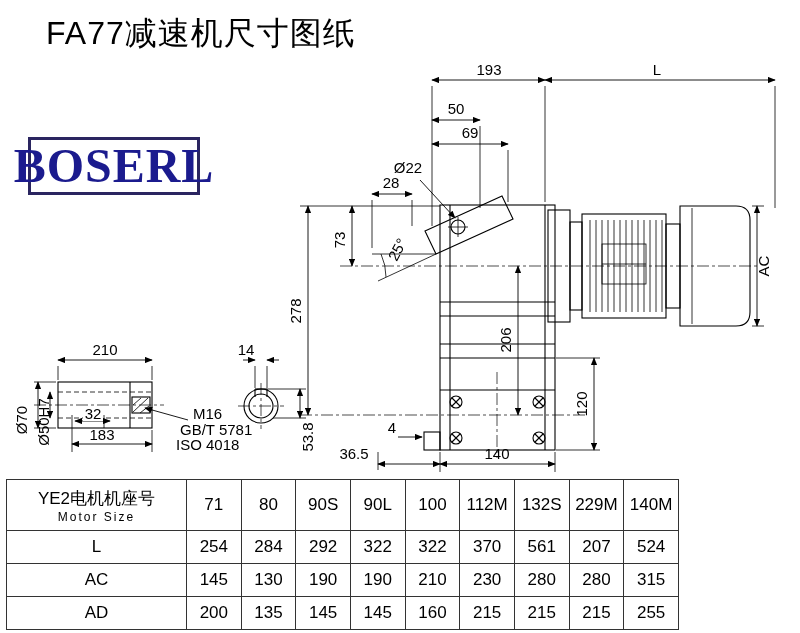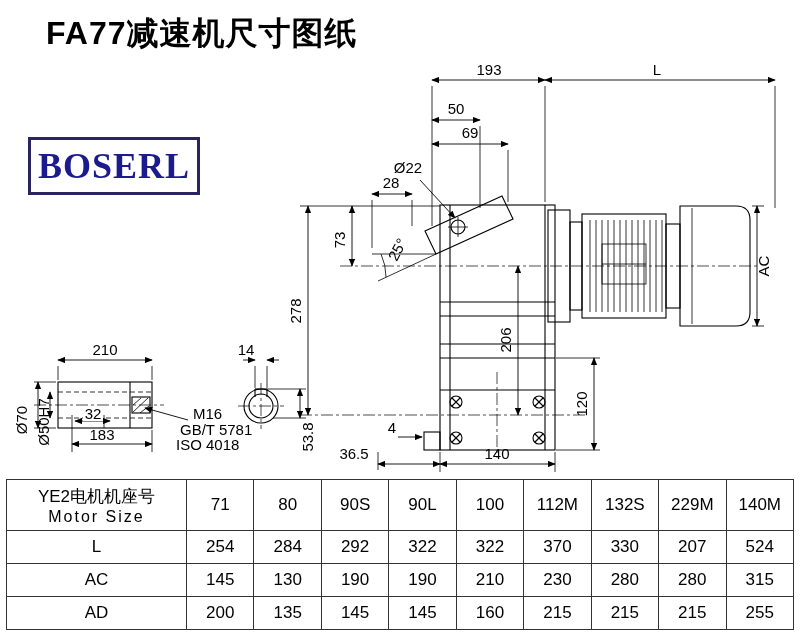--- a/index.html
+++ b/index.html
@@ -1,49 +1,49 @@
 <!DOCTYPE html>
 <html><head>
 <meta charset="utf-8">
 <style>
   html,body{margin:0;padding:0;}
   body{
     width:800px;height:633px;position:relative;background:#ffffff;
     font-family:"Liberation Sans",sans-serif;color:#000;overflow:hidden;
   }
   .title{
-    position:absolute;left:46px;top:12px;font-size:32px;font-weight:bold;
+    position:absolute;left:46px;top:12px;font-size:32px;font-weight:normal;
     letter-spacing:1px;white-space:nowrap;text-align:right;
   }
   .logo{
     position:absolute;left:28px;top:137px;width:166px;height:52px;
     border:3px solid #2a2560;display:flex;align-items:center;justify-content:center;
     background:#fff;
   }
   .logo span{
-    font-family:"Liberation Serif",serif;font-size:36px;font-weight:bold;
+    font-family:"Liberation Serif",serif;font-size:48px;font-weight:bold;
     color:#1b1b8e;letter-spacing:1px;line-height:1;
   }
   svg{position:absolute;left:0;top:0;}
   svg text{font-family:"Liberation Sans",sans-serif;fill:#000;font-size:15px;}
   .outl{stroke:#000;stroke-width:1.1;fill:none;}
   .thin{stroke:#000;stroke-width:0.8;fill:none;}
   .dim{stroke:#000;stroke-width:0.9;fill:none;}
   .cl{stroke:#000;stroke-width:0.7;fill:none;stroke-dasharray:12 3 3 3;}
   .dash{stroke:#000;stroke-width:0.8;fill:none;stroke-dasharray:5 3;}
   table.spec{
-    position:absolute;left:6px;top:479px;width:788px;
+    position:absolute;left:6px;top:479px;width:673px;
     border-collapse:collapse;table-layout:fixed;background:#fff;
   }
   table.spec td{
     border:1px solid #333;text-align:center;vertical-align:middle;
     font-size:17px;padding:0;height:32px;overflow:hidden;
   }
   table.spec tr.hdr td{height:50px;}
-  .hdr-en{font-size:16px;letter-spacing:2px;}
+  .hdr-en{font-size:12px;letter-spacing:2px;}
 </style>
 </head>
 <body>
 
 <div class="title">FA77减速机尺寸图纸</div>
 
 <div class="logo">
   <span>BOSERL</span>
 </div>
 
@@ -258,21 +258,21 @@
       <td>140M</td>
     </tr>
     <tr>
       <td>L</td>
       <td>254</td>
       <td>284</td>
       <td>292</td>
       <td>322</td>
       <td>322</td>
       <td>370</td>
-      <td>330</td>
+      <td>561</td>
       <td>207</td>
       <td>524</td>
     </tr>
     <tr>
       <td>AC</td>
       <td>145</td>
       <td>130</td>
       <td>190</td>
       <td>190</td>
       <td>210</td>

